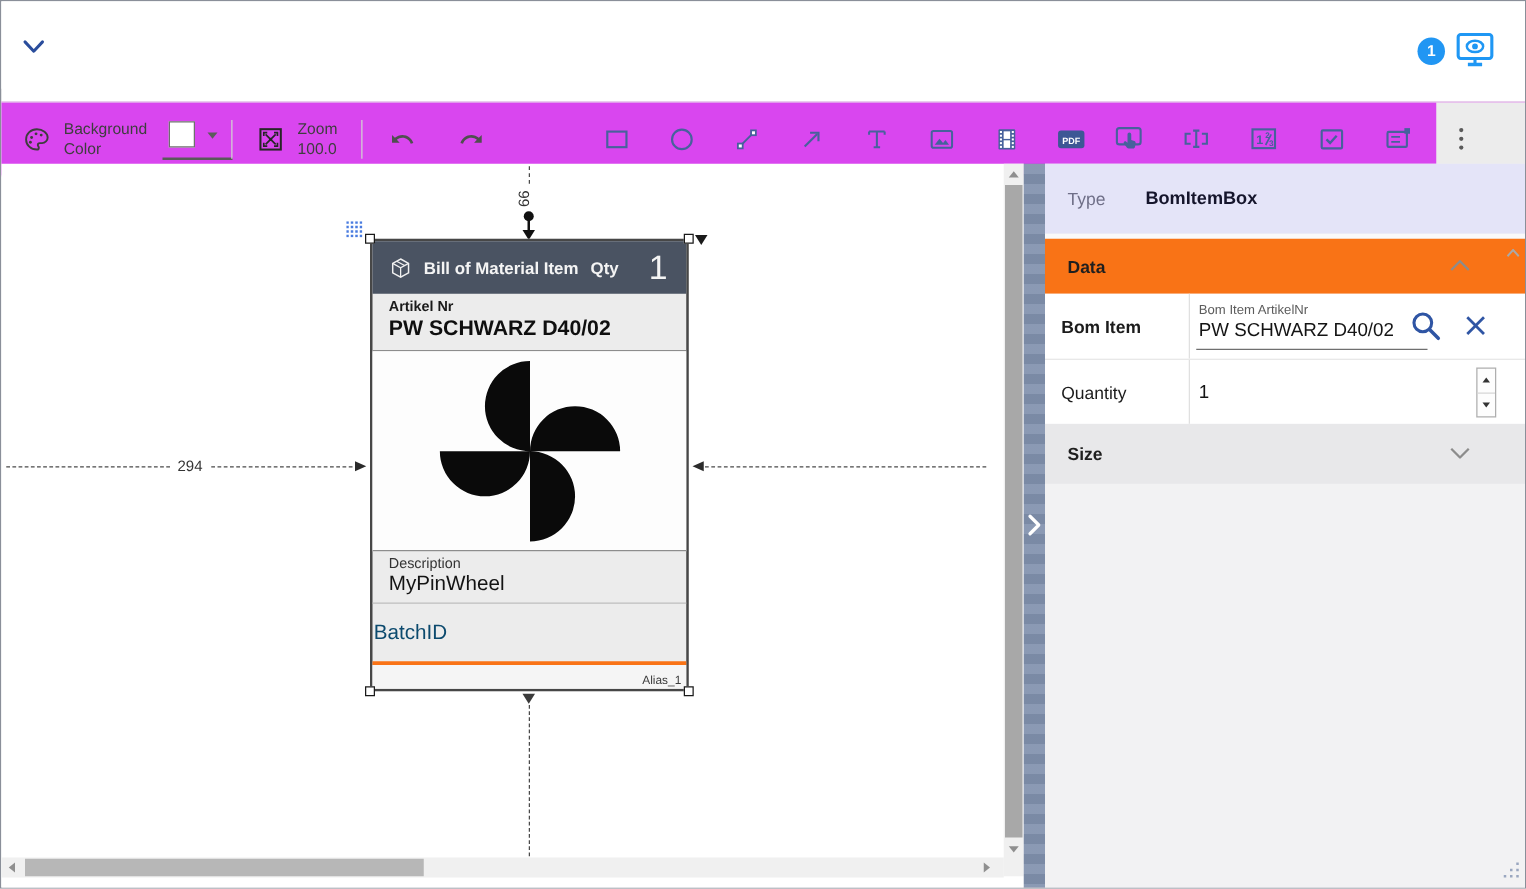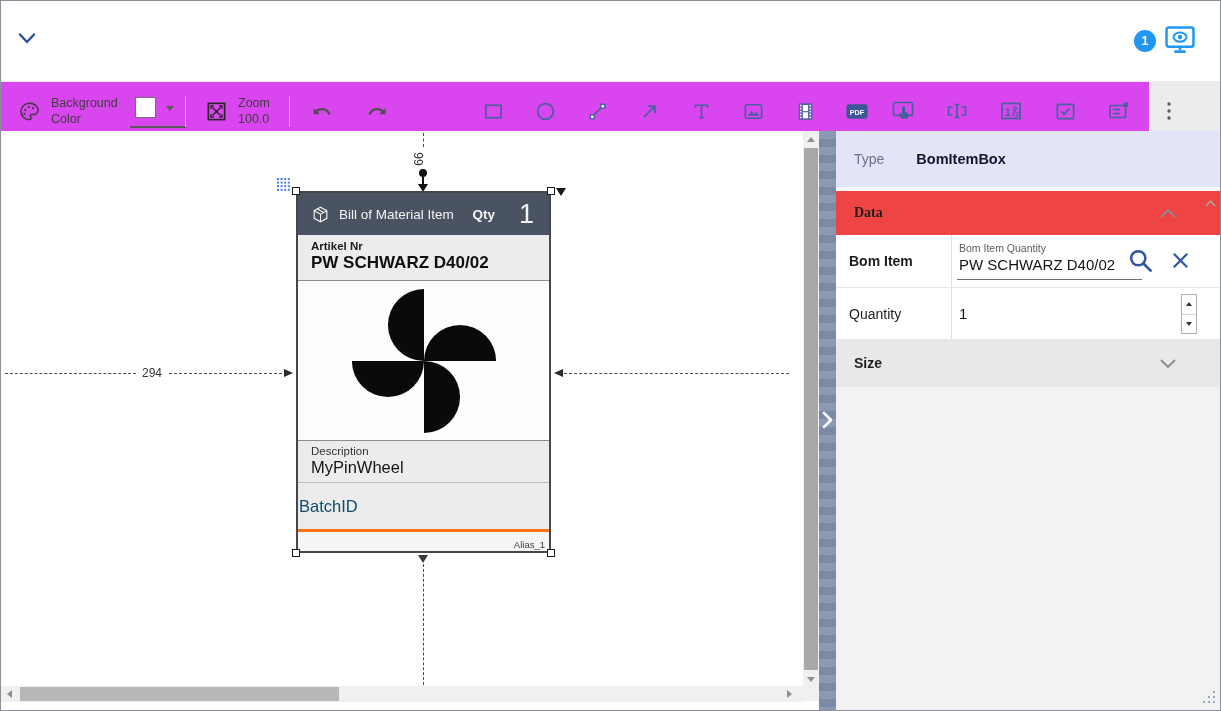--- a/index.html
+++ b/index.html
@@ -40,21 +40,21 @@
 
   .dash-h { position:absolute; border-top:1px dashed #4a4a4a; height:0; }
   .dash-v { position:absolute; border-left:1px dashed #4a4a4a; width:0; }
   .dim-label { position:absolute; font-size:12px; color:#333; text-align:center; }
   .tri { position:absolute; width:0; height:0; }
 
   .bom-card { position:absolute; left:295px; top:60px; width:255px; height:362px; border:2px solid #474747;
               background:#ececec; display:flex; flex-direction:column; cursor:move; }
   .card-header { height:42px; background:#4a5362; color:#f4f4f4; display:flex; align-items:center;
                  padding:0 13px; gap:9px; flex:none; }
-  .card-title { font-size:13.5px; white-space:nowrap; }
+  .card-title { font-size:13.5px; white-space:nowrap;font-weight:bold; }
   .card-qty-label { margin-left:auto; font-weight:bold; font-size:13.5px; }
   .card-qty-value { font-size:27px; margin-left:15px; margin-right:2px; font-weight:400; }
   .card-artikel { height:46px; padding:5px 13px 14px; border-bottom:1px solid #8d8d8d; flex:none; }
   .fld-label-sm { font-size:11.5px; font-weight:bold; color:#1b1b1b; }
   .card-artikel-value { font-size:17px; font-weight:bold; color:#0f0f0f; margin-top:1px; }
   .card-image { height:160px; background:#fdfdfd; border-bottom:1px solid #8d8d8d; flex:none;
                 display:flex; align-items:center; justify-content:center; }
   .card-desc { height:42px; padding:4px 13px 12px; border-bottom:1px solid #bdbdbd; flex:none; }
   .desc-label { font-size:11.5px; color:#333; }
   .card-desc-value { font-size:16.5px; color:#141414; margin-top:1px; }
@@ -82,21 +82,21 @@
 
   
   .panel { position:absolute; left:835px; top:130px; right:0; height:581px; background:#f2f2f3; }
   .type-header { height:56px; background:#e4e4f8; display:flex; align-items:center; padding-left:18px; }
   .type-label { font-size:14px; color:#6f6f88; }
   .type-value { font-size:14.5px; font-weight:bold; color:#15152c; margin-left:32px; }
   .panel-gap { height:4px; background:#fafafa; }
   .sec { display:flex; align-items:center; padding:0 44px 0 18px; cursor:pointer; }
   .sec-title { font-size:14px; font-weight:bold; color:#1f1f1f; }
   .sec-chevron { margin-left:auto; }
-  .sec-data { height:44px; background:#ef4444;font-family:Liberation Serif, serif; }
+  .sec-data { height:44px; background:#f97316; }
   .sec-size { height:48px; background:#e8e8ea; }
   .prop-row { background:#fff; height:52px; display:flex; position:relative; }
   .prop-row + .prop-row { border-top:1px solid #e8e8e8; }
   .prop-label { width:116px; border-right:1px solid #e0e0e0; display:flex; align-items:center;
                 padding-left:13px; font-size:14px; color:#1c1c1c; flex:none; }
   .prop-field { flex:1; position:relative; }
   .float-label { position:absolute; left:7px; top:7px; font-size:10.5px; color:#5c5c5c; }
   .field-value { position:absolute; left:7px; top:21px; font-size:15px; color:#141414; cursor:text; }
   .field-underline { position:absolute; left:5px; top:44px; width:185px; height:1px; background:#6f6f6f; }
   .search-btn { position:absolute; right:66px; top:12px; cursor:pointer; }
@@ -422,21 +422,21 @@
       <span class="sec-chevron">
         <svg width="16" height="9" viewBox="0 0 16 9">
             <polyline points="1,8 8,1 15,8" fill="none" stroke="#8c8c8c" stroke-width="1.8"></polyline>
           </svg>
       </span>
     </div>
 
     <div class="prop-row">
       <div class="prop-label" style="font-weight:bold;">Bom Item</div>
       <div class="prop-field">
-        <div class="float-label">Bom Item Quantity</div>
+        <div class="float-label">Bom Item ArtikelNr</div>
         <div class="field-value">PW SCHWARZ D40/02</div>
         <div class="field-underline"></div>
         <div class="search-btn">
           <svg width="27" height="27" viewBox="0 0 24 24">
               <circle cx="10" cy="10" r="6.3" fill="none" stroke="#2f55a4" stroke-width="2.2"></circle>
               <line x1="14.8" y1="14.8" x2="21" y2="21" stroke="#2f55a4" stroke-width="2.5" stroke-linecap="round"></line>
             </svg>
         </div>
         <div class="clear-btn">
           <svg width="21" height="21" viewBox="0 0 22 22">

